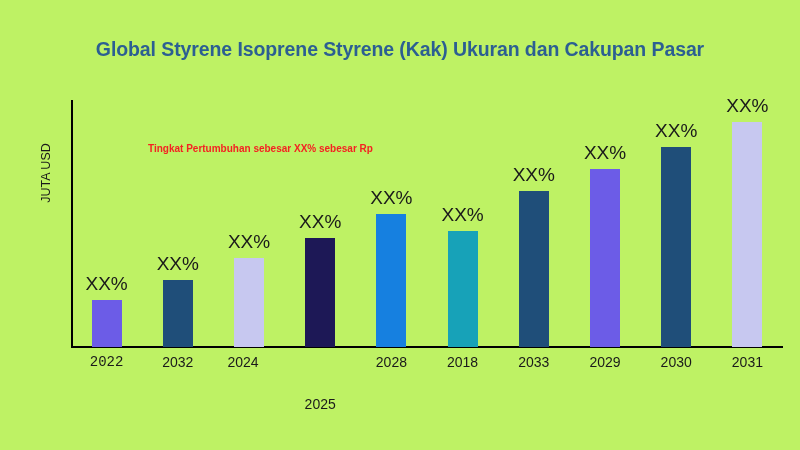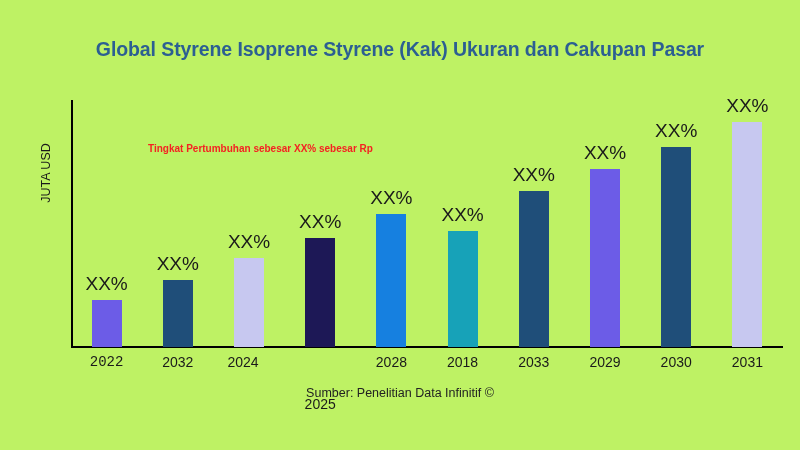--- a/index.html
+++ b/index.html
@@ -193,15 +193,14 @@
         <div class="bar-value" style="bottom: 205.07px;">XX%</div>
       </div>
       <div class="tick-label" style="left: 676.2px;">2030</div>
       <div class="bar-group" style="left: 732.4px; width: 30px; bottom: 103px; height: 224.77px;">
         <div class="bar" style="height: 224.77px; background: rgb(199, 200, 240);"></div>
         <div class="bar-value" style="bottom: 229.77px;">XX%</div>
       </div>
       <div class="tick-label" style="left: 747.4px; text-align: center;">2031</div>
     </div>
 
-  <div class="source-note">Sumber: Penelitian Data Infinitif ©</div>
 
 </div>
 
 </body></html>

